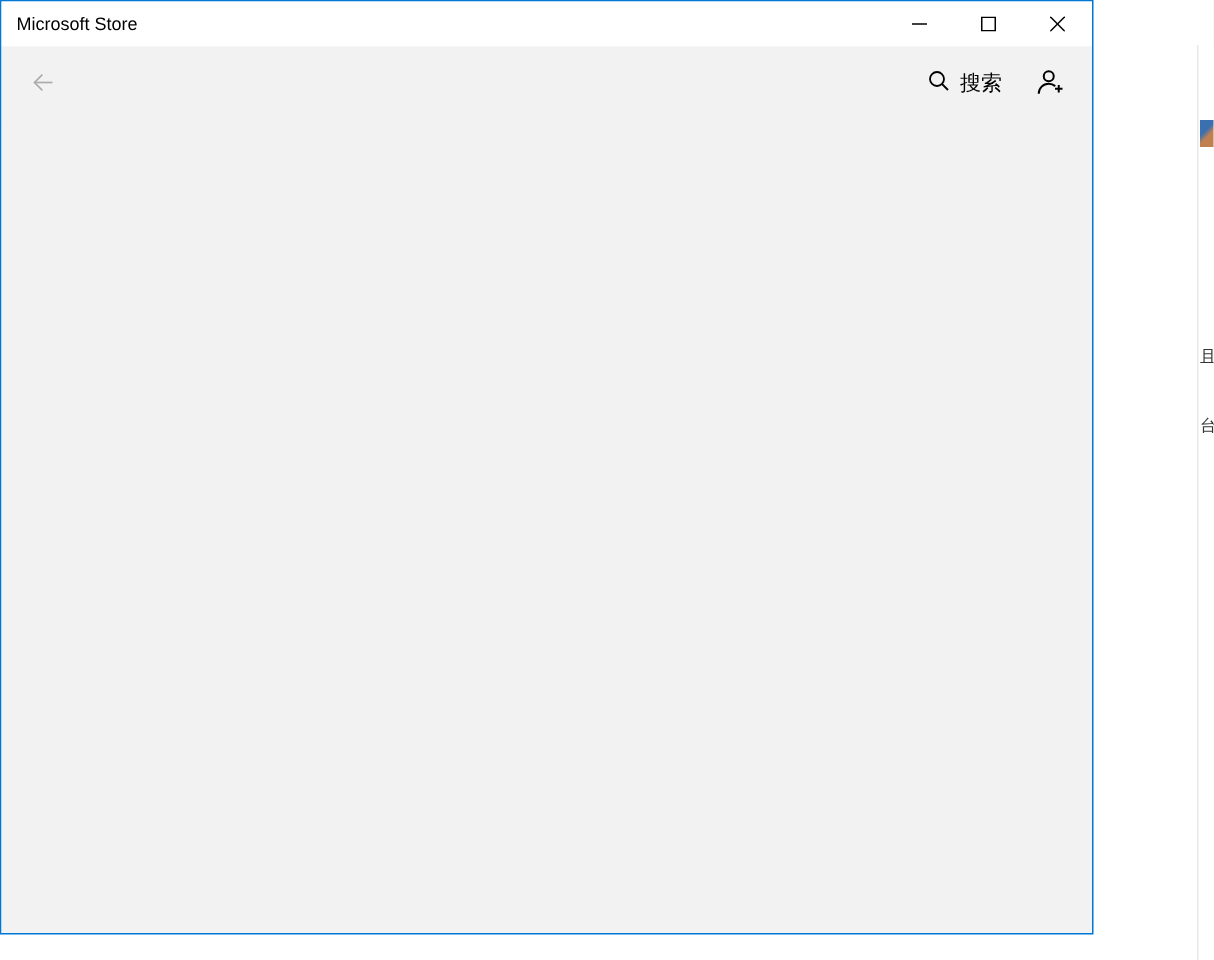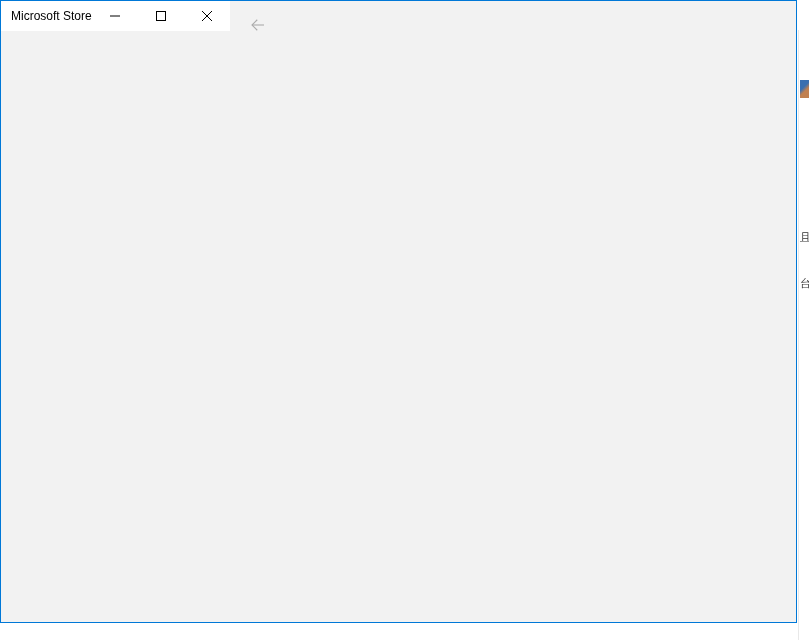--- a/index.html
+++ b/index.html
@@ -8,26 +8,26 @@
       box-sizing: border-box;
     }
     body {
       font-family: "Segoe UI", "Microsoft YaHei", sans-serif;
       background: #ffffff;
       width: 809px;
       height: 640px;
       overflow: hidden;
     }
     .window {
-      width: 797px;
+      width: 729px;
       height: 623px;
       border: 1px solid #0078d7;
       background: #f2f2f2;
       display: flex;
-      flex-direction: row;
+      flex-direction: column;
     }
     .titlebar {
       height: 30px;
       background: #ffffff;
       display: flex;
       align-items: center;
       justify-content: space-between;
       padding-left: 10px;
     }
     .title-text {
@@ -179,20 +179,41 @@
     <div class="toolbar-left">
       <button class="back-button">
         <span>
           <svg viewBox="0 0 24 24" fill="none" stroke="#444" stroke-width="1.5">
             <line x1="4" y1="12" x2="20" y2="12"></line>
             <polyline points="11,5 4,12 11,19"></polyline>
           </svg>
         </span>
       </button>
     </div>
+    <div class="toolbar-right">
+      <div class="search-group">
+        <span>
+          <svg viewBox="0 0 24 24" fill="none" stroke="#000" stroke-width="1.8">
+            <circle cx="10" cy="10" r="7"></circle>
+            <line x1="15" y1="15" x2="21" y2="21"></line>
+          </svg>
+        </span>
+        <span class="search-label">搜索</span>
+      </div>
+      <button class="account-button">
+        <span>
+          <svg viewBox="0 0 24 24" fill="none" stroke="#000" stroke-width="1.6">
+            <circle cx="11" cy="7" r="4"></circle>
+            <path d="M3 21c0-4.5 3.5-8 8-8 2 0 3.8 0.7 5.2 1.9"></path>
+            <line x1="19" y1="14" x2="19" y2="20"></line>
+            <line x1="16" y1="17" x2="22" y2="17"></line>
+          </svg>
+        </span>
+      </button>
+    </div>
   </div>
 
   <div class="content"></div>
 </div>
 
 <div class="right-edge">
   <div class="edge-img"></div>
   <span class="edge-frag" style="top:200px;">且</span>
   <span class="edge-frag" style="top:246px;">台</span>
 </div>

